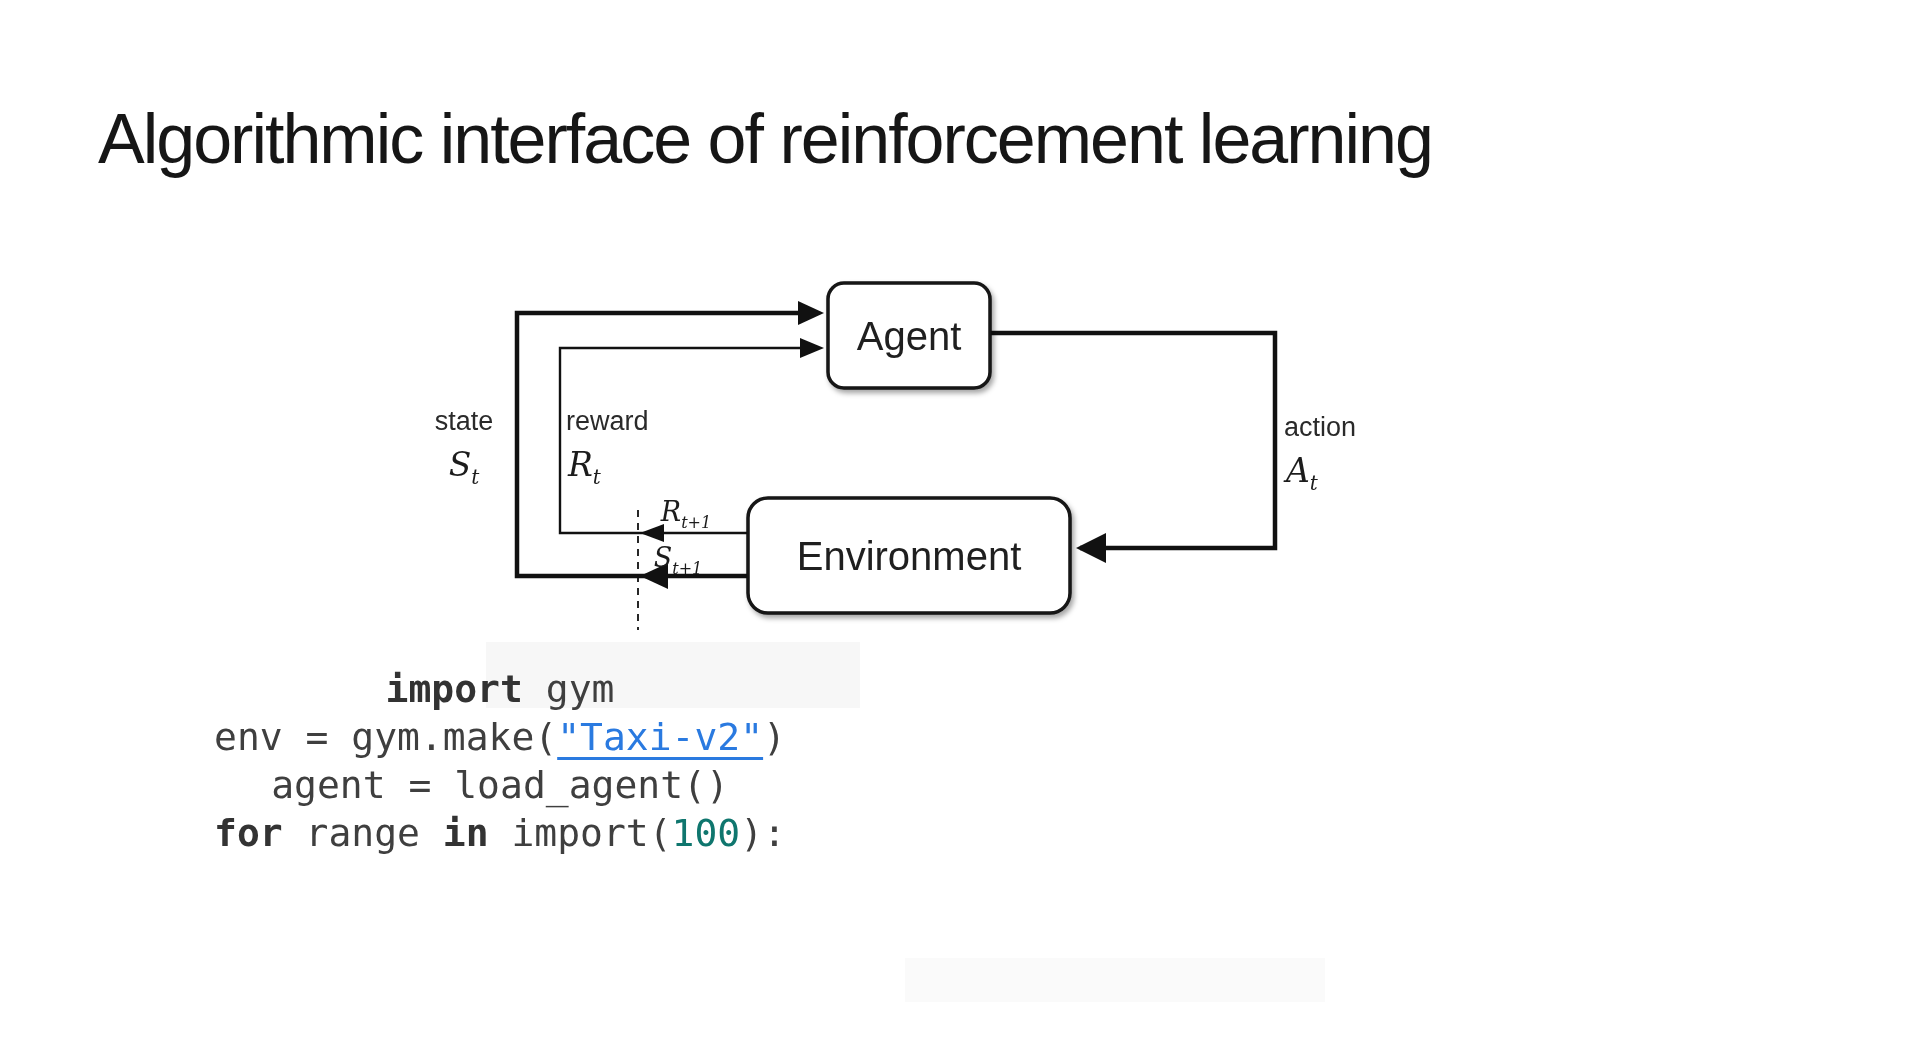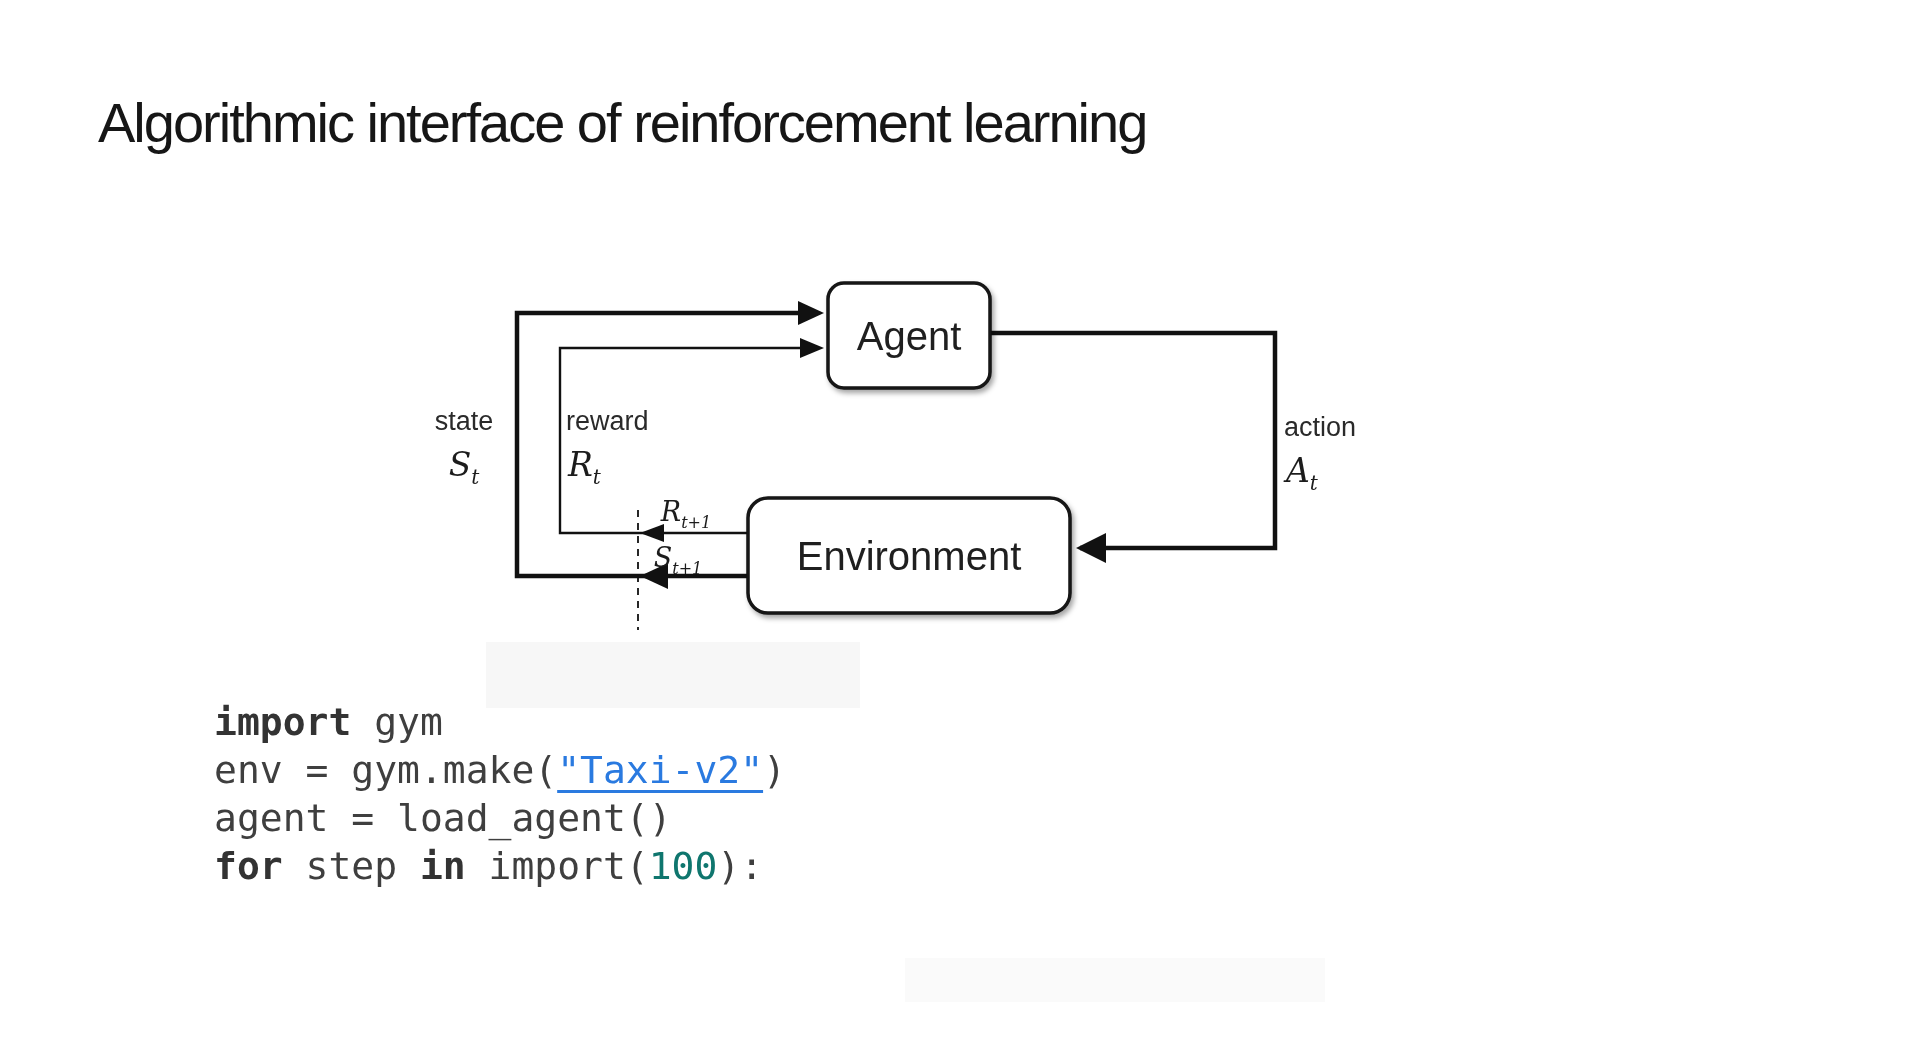--- a/index.html
+++ b/index.html
@@ -2,41 +2,41 @@
 <html><head>
 <meta charset="utf-8">
 <style>
   html,body{margin:0;padding:0;}
   body{
     width:1920px;height:1048px;position:relative;background:#ffffff;
     font-family:"Liberation Sans",sans-serif;overflow:hidden;
   }
   .slide-title{
     position:absolute;left:98px;top:52px;
-    font-size:56px;font-weight:300;letter-spacing:-2px;
+    font-size:70px;font-weight:300;letter-spacing:-2px;
     color:#161616;white-space:nowrap;
   }
   .artifact{position:absolute;background:#f7f7f7;z-index:0;}
   #diagram{position:absolute;left:400px;top:268px;z-index:1;}
   #diagram .box{fill:#ffffff;stroke:#141414;stroke-width:3.5;}
   #diagram .box-label{font:400 40px "Liberation Sans",sans-serif;fill:#1f1f1f;}
   #diagram .flow{fill:none;stroke:#111111;}
   #diagram .thick{stroke-width:4.5;}
   #diagram .thin{stroke-width:2.4;}
   #diagram .head{fill:#111111;stroke:none;}
   #diagram .dash{stroke:#111111;stroke-width:1.8;stroke-dasharray:7 6;fill:none;}
   #diagram .word{font:400 27px "Liberation Sans",sans-serif;fill:#2a2a2a;}
   #diagram .math{font:italic 33px "DejaVu Serif",serif;fill:#1c1c1c;}
   #diagram .math .sub{font-size:20px;}
   #diagram .math-sm{font:italic 27px "DejaVu Serif",serif;fill:#1c1c1c;}
   #diagram .math-sm .sub{font-size:16px;}
   .code{
-    position:absolute;left:214px;top:698px;z-index:1;
+    position:absolute;left:214px;top:665px;z-index:1;
     font-family:"DejaVu Sans Mono","Liberation Mono",monospace;
-    font-size:38px;line-height:48px;color:#3f3f3f;
+    font-size:38px;line-height:48px;color:#3f3f3f;text-align:center;
   }
   .code-line{white-space:pre;}
   .tok-kw{font-weight:bold;color:#333333;}
   .tok-str{color:#2a7ae0;text-decoration:underline;text-decoration-thickness:3px;text-underline-offset:7px;}
   .tok-num{color:#0f766e;}
 </style>
 </head>
 <body>
 
 <div class="artifact" style="left:486px;top:642px;width:374px;height:66px;"></div>
@@ -79,14 +79,14 @@
   <text class="math" x="886" y="214"><tspan>A</tspan><tspan class="sub" dy="8">t</tspan></text>
 
   <text class="math-sm" x="286" y="253" text-anchor="middle"><tspan>R</tspan><tspan class="sub" dy="7">t+1</tspan></text>
   <text class="math-sm" x="278" y="299" text-anchor="middle"><tspan>S</tspan><tspan class="sub" dy="7">t+1</tspan></text>
 </svg>
 
 <div class="code">
     <div class="code-line"><span class="tok-kw">import</span><span> gym</span></div>
     <div class="code-line"><span>env = gym.make(</span><span class="tok-str">"Taxi-v2"</span><span>)</span></div>
     <div class="code-line"><span>agent = load_agent()</span></div>
-    <div class="code-line"><span class="tok-kw">for</span><span> step </span><span class="tok-kw">in</span><span> import(</span><span class="tok-num">100</span><span>):</span></div>
+    <div class="code-line"><span class="tok-kw">for</span><span> range </span><span class="tok-kw">in</span><span> import(</span><span class="tok-num">100</span><span>):</span></div>
   </div>
 
 </body></html>

